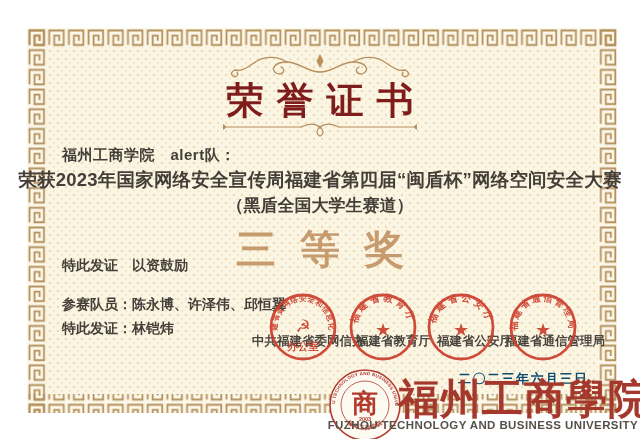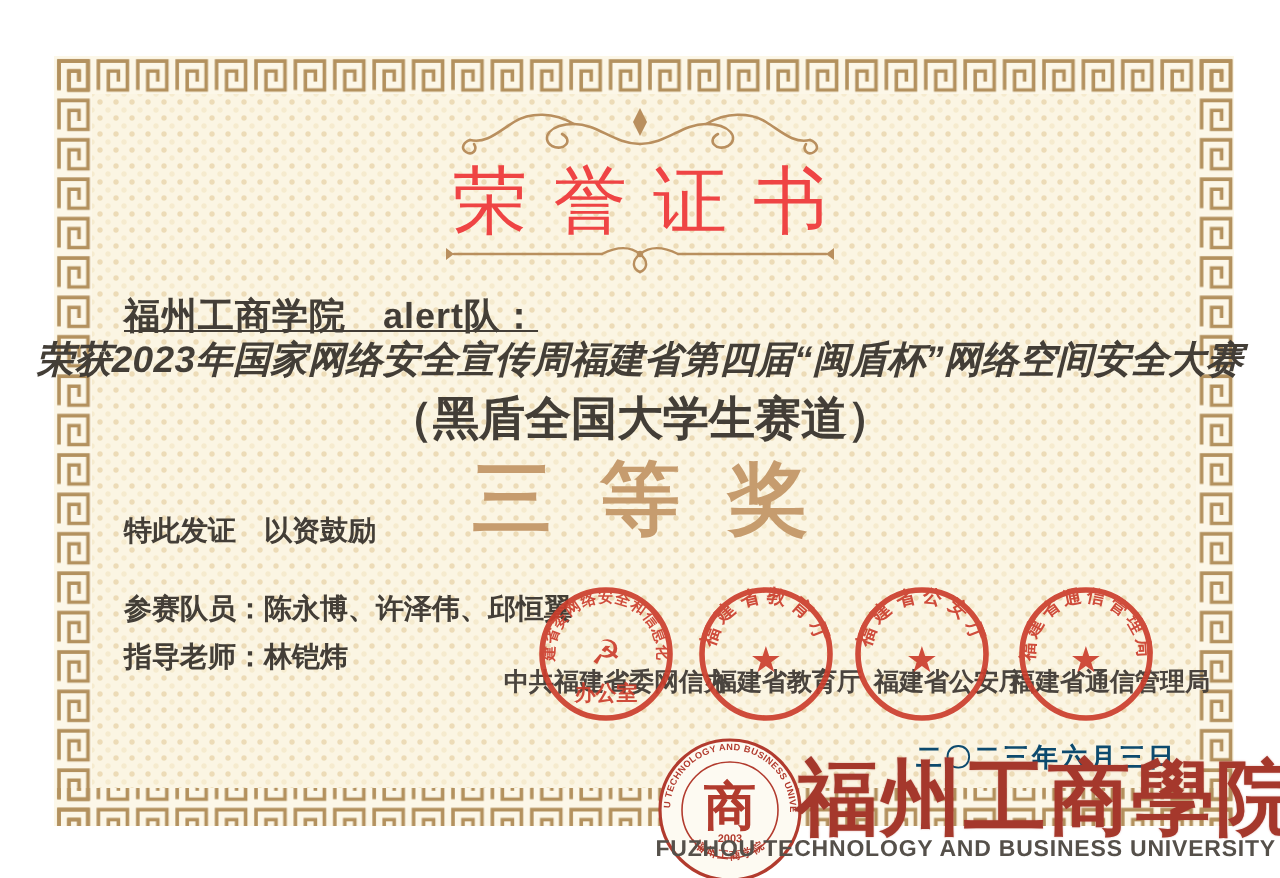--- a/index.html
+++ b/index.html
@@ -23,29 +23,29 @@
       radial-gradient(circle, rgba(231,207,152,.28) 1.1px, rgba(231,207,152,0) 1.6px);
     background-size:8px 8px,8px 8px;
     background-position:0 0,4px 4px;
     z-index:1;
   }
   
   .flourish{position:absolute;left:225px;top:52px;z-index:3;}
   .title{
     position:absolute;left:0;top:76px;width:640px;text-align:center;z-index:3;
     font-family:"Liberation Serif","DejaVu Serif",serif;
-    font-size:37px;font-weight:normal;color:#ef4444;
+    font-size:37px;font-weight:bold;color:#7f1d1d;
     letter-spacing:13px;text-indent:13px;
   }
   .divider{position:absolute;left:215px;top:121px;z-index:3;}
   
   .txt{position:absolute;z-index:4;color:#433e37;font-weight:bold;}
-  .recipient{left:62px;top:146px;font-size:18px;letter-spacing:.5px;text-decoration:underline;}
-  .bodyline{left:0;top:167px;width:640px;text-align:center;font-size:18.5px;letter-spacing:.2px;font-style:italic;}
-  .bodyline2{left:0;top:194px;width:640px;text-align:center;font-size:23px;}
+  .recipient{left:62px;top:146px;font-size:15px;letter-spacing:.5px;}
+  .bodyline{left:0;top:167px;width:640px;text-align:center;font-size:18.5px;letter-spacing:.2px;}
+  .bodyline2{left:0;top:194px;width:640px;text-align:center;font-size:17px;}
   .award{
     position:absolute;left:0;top:222px;width:640px;text-align:center;z-index:4;
     font-family:"Liberation Serif","DejaVu Serif",serif;
     font-size:40px;font-weight:bold;color:#c69c6e;
     letter-spacing:24px;text-indent:24px;
   }
   .issue{left:62px;top:257px;font-size:14px;}
   .team{left:62px;top:296px;font-size:14px;}
   .teacher{left:62px;top:320px;font-size:14px;}
   
@@ -118,21 +118,21 @@
 
   <div class="txt recipient">福州工商学院　alert队：</div>
 
   <div class="txt bodyline">荣获2023年国家网络安全宣传周福建省第四届“闽盾杯”网络空间安全大赛</div>
   <div class="txt bodyline2">（黑盾全国大学生赛道）</div>
 
   <div class="award">三等奖</div>
 
   <div class="txt issue">特此发证　以资鼓励</div>
   <div class="txt team">参赛队员：陈永博、许泽伟、邱恒翼</div>
-  <div class="txt teacher">指导老师：林铠炜</div>
+  <div class="txt teacher">特此发证：林铠炜</div>
 
   <div class="stamp-cap" style="left:252px;top:333px;">中共福建省委网信办</div>
   <div class="stamp-cap" style="left:356px;top:333px;">福建省教育厅</div>
   <div class="stamp-cap" style="left:437px;top:333px;">福建省公安厅</div>
   <div class="stamp-cap" style="left:505px;top:333px;">福建省通信管理局</div>
 
   <div class="stamp" style="left:268px;top:292px;">
     <svg width="70" height="70" viewBox="0 0 70 70">
       <circle cx="35" cy="35" r="32" fill="none" stroke="#cc3e2d" stroke-width="2.8"></circle>
       <path id="arc1" d="M 9 35 A 26 26 0 1 1 61 35" fill="none"></path>

